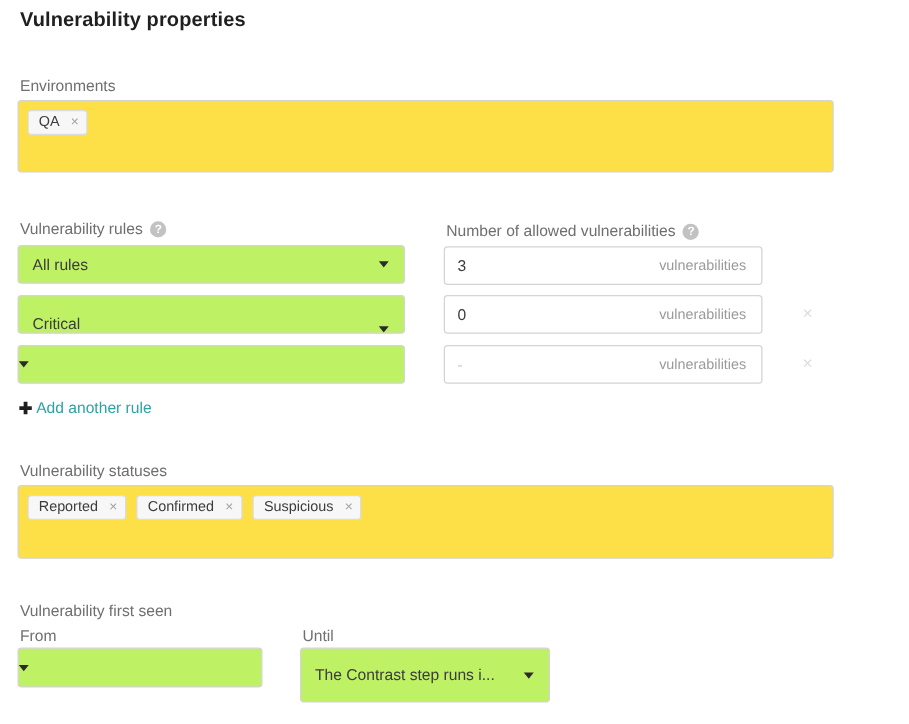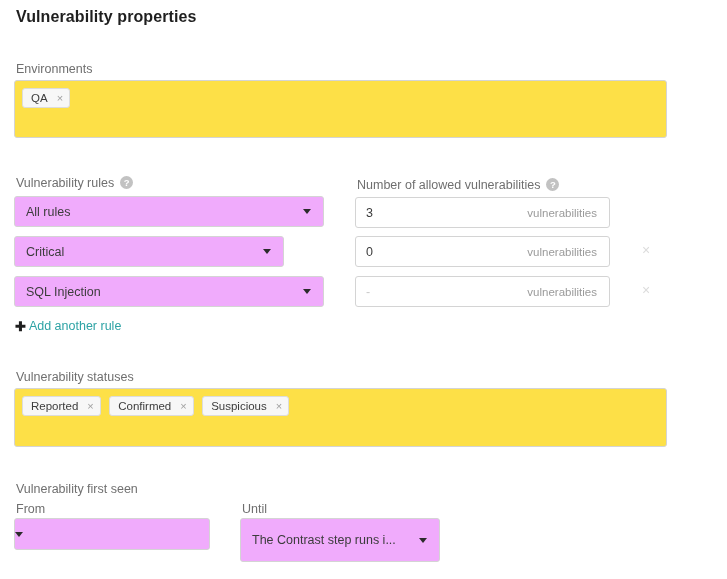--- a/index.html
+++ b/index.html
@@ -83,21 +83,21 @@
     line-height: 13px;
     text-align: center;
     vertical-align: 1px;
     margin-left: 6px;
     cursor: pointer;
   }
 
   .select {
     position: absolute;
     box-sizing: border-box;
-    background: #f0abfc;
+    background: #bef264;
     border: 1px solid #d4d4d4;
     border-radius: 3px;
     font-size: 12.5px;
     color: #3c3c3c;
     display: flex;
     align-items: center;
     cursor: pointer;
     overflow: hidden;
     white-space: nowrap;
   }
@@ -111,21 +111,21 @@
   .caret {
     width: 0; height: 0;
     border-left: 4.5px solid transparent;
     border-right: 4.5px solid transparent;
     border-top: 5px solid #2b2b2b;
     margin-right: 12px;
     flex: none;
   }
 
   #rule-0 { left: 14px; top: 196px; width: 310px; height: 31px; }
-  #rule-1 { left: 14px; top: 236px; width: 270px; height: 31px; }
+  #rule-1 { left: 14px; top: 236px; width: 310px; height: 31px; align-items: flex-end; }
   #rule-2 { left: 14px; top: 276px; width: 310px; height: 31px; }
 
   .numfield {
     position: absolute;
     box-sizing: border-box;
     background: #ffffff;
     border: 1px solid #d4d4d4;
     border-radius: 3px;
     display: flex;
     align-items: center;
@@ -216,21 +216,20 @@
 
 <div class="select" id="rule-0">
   <span class="sel-text">All rules</span>
   <span class="caret"></span>
 </div>
 <div class="select" id="rule-1">
   <span class="sel-text">Critical</span>
   <span class="caret"></span>
 </div>
 <div class="select" id="rule-2">
-  <span class="sel-text">SQL Injection</span>
   <span class="caret"></span>
 </div>
 
 <div class="field-label allowed-label">
   <span>Number of allowed vulnerabilities</span><span class="help-icon">?</span>
 </div>
 
 <div class="numfield" id="num-0">
   <input class="num-val" type="text" value="3" style="">
   <span class="num-suffix">vulnerabilities</span>

